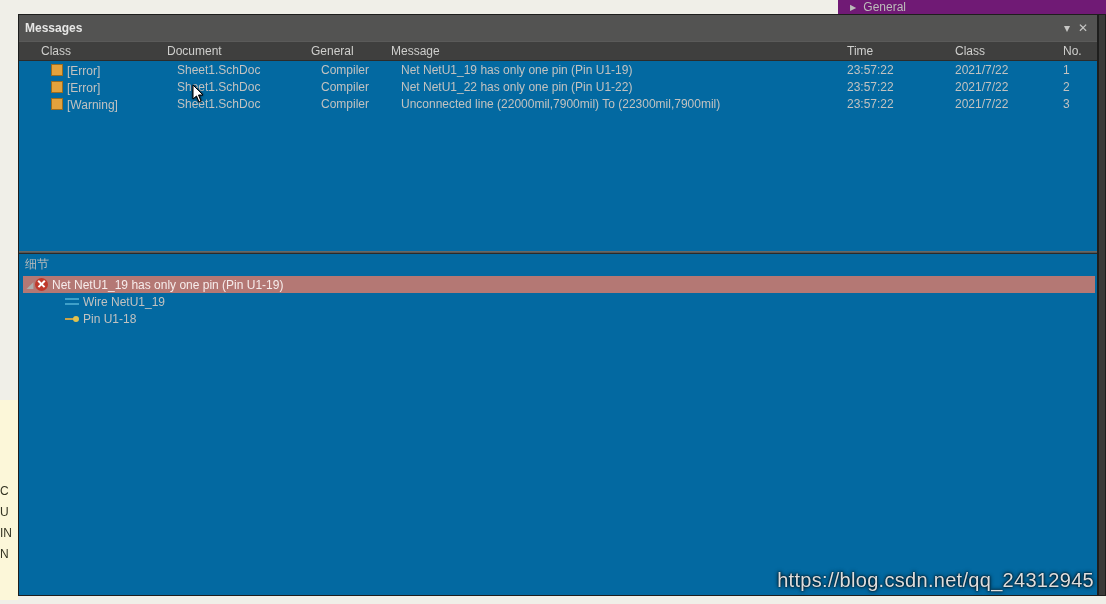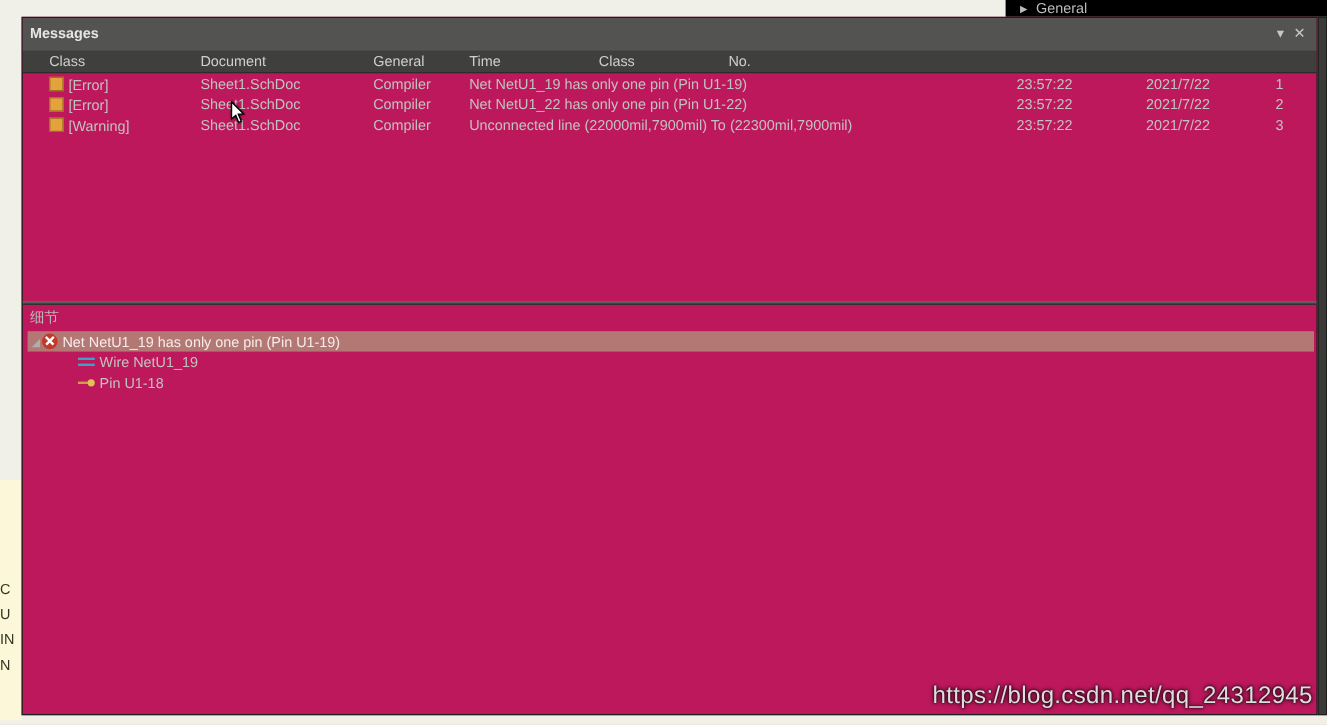--- a/index.html
+++ b/index.html
@@ -1,33 +1,33 @@
 <!DOCTYPE html>
 <html><head>
 <meta charset="utf-8">
 <style>
 * { margin:0; padding:0; box-sizing:border-box; font-family:"Segoe UI",Tahoma,sans-serif; font-size:12px; }
 html,body { width:1106px; height:604px; background:#f0efe8; overflow:hidden; position:relative; }
 .bg-left { position:absolute; left:0; top:400px; width:18px; height:200px; background:#fcf7d9;
            color:#332; font-size:14px; line-height:20px; padding-top:80px; text-align:left; overflow:hidden;}
-.top-right-tab { position:absolute; right:0; top:0; height:14px; background:#000000; color:#bcbcba;
+.top-right-tab { position:absolute; right:0; top:0; height:14px; background:#701a75; color:#bcbcba;
                  padding:0 200px 0 12px; font-size:11px; }
 .top-right-tab .tri { display:inline-block; margin-right:4px; color:#bcbcba; font-size:8px; position:relative; top:-1px;}
-.panel { position:absolute; left:18px; top:14px; right:8px; bottom:8px; background:#be185d;
+.panel { position:absolute; left:18px; top:14px; right:8px; bottom:8px; background:#0369a1;
          border:1px solid #1e1e1d; display:flex; flex-direction:column; }
 .titlebar { height:26px; background:#535352; color:#e6e6e5; display:flex; align-items:center; padding:0 6px; }
 .titlebar .title { flex:1; font-weight:600; }
 .titlebar .ticon { width:16px; text-align:center; color:#c7c7c5; cursor:pointer; font-size:12px; }
 .columns { height:20px; background:#3f3f3e; border-top:1px solid #5a5a59; border-bottom:1px solid #2c2c2b;
            display:flex; color:#cfcfcd; }
 .cell { padding:2px 6px; overflow:hidden; white-space:nowrap;margin-left:16px; }
 .c-class{width:110px;} .c-doc{width:128px;} .c-src{width:64px;} .c-msg{flex:1;}
 .c-time{width:92px;} .c-date{width:92px;} .c-no{width:40px;}
 .rows { height:190px; overflow:hidden; }
-.row { height:17px; display:flex; color:#c2c2c0; }
+.row { height:17px; display:flex; color:#c2c2c0;padding-left:10px; }
 .icon-sq { width:12px; height:12px; display:inline-block; margin-right:4px; position:relative; top:1px;
            background:#e4a23c; border:1px solid #9a6d22; }
 .splitter { height:3px; background:#565654; border-top:1px solid #676765; border-bottom:1px solid #2a2a29; cursor:row-resize;}
 .det-title { color:#bdbdbb; padding:2px 6px;font-family:Liberation Serif, serif; }
 .tree { flex:1; overflow:auto; padding:1px 0 0 4px; }
 .t-row { height:17px; display:flex; align-items:center; color:#c2c2c0; padding-left:2px; }
 .t-row.sel { background:#b47874; color:#f6eceb; margin-right:2px; }
 .caret { width:10px; text-align:center; color:#aeaeac; font-size:9px; cursor:pointer; } .indent2{width:40px;}
 .ic-err { width:13px; height:13px; border-radius:50%; background:#c0392b; position:relative; margin-right:4px;}
 .ic-err::before,.ic-err::after { content:""; position:absolute; left:2px; top:5px; width:9px; height:1.6px; background:#fff;}
@@ -63,20 +63,21 @@
   <div class="titlebar">
     <span class="title">Messages</span>
     <span class="ticon">▾</span>
     <span class="ticon">✕</span>
   </div>
 
   <div class="columns">
     <div class="cell c-class">Class</div>
     <div class="cell c-doc">Document</div>
     <div class="cell c-src">General</div>
+    <div class="cell c-msg">Message</div>
     <div class="cell c-time">Time</div>
     <div class="cell c-date">Class</div>
     <div class="cell c-no">No.</div>
   </div>
 
   <div class="rows" id="rows">
       <div class="row">
         <div class="cell c-class"><span class="icon-sq"></span><span>[Error]</span></div>
         <div class="cell c-doc">Sheet1.SchDoc</div>
         <div class="cell c-src">Compiler</div>

